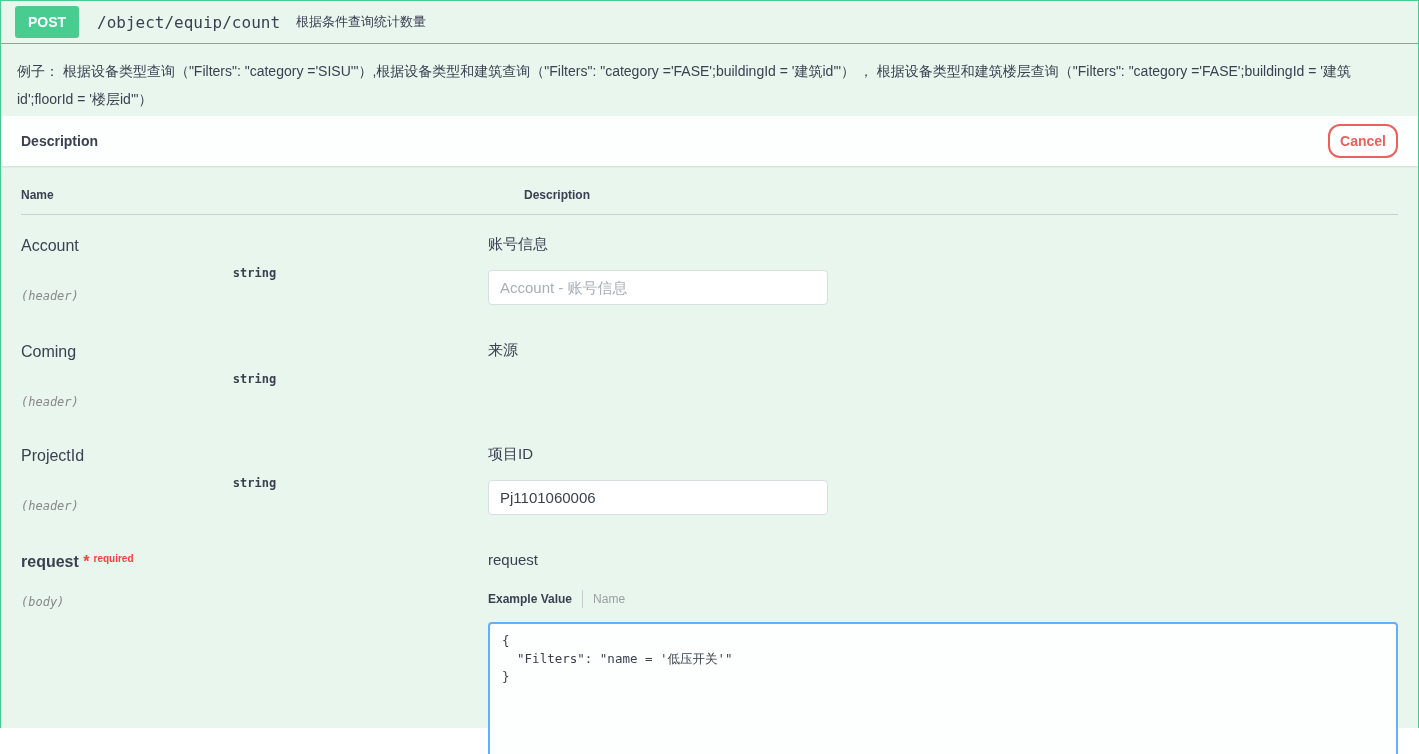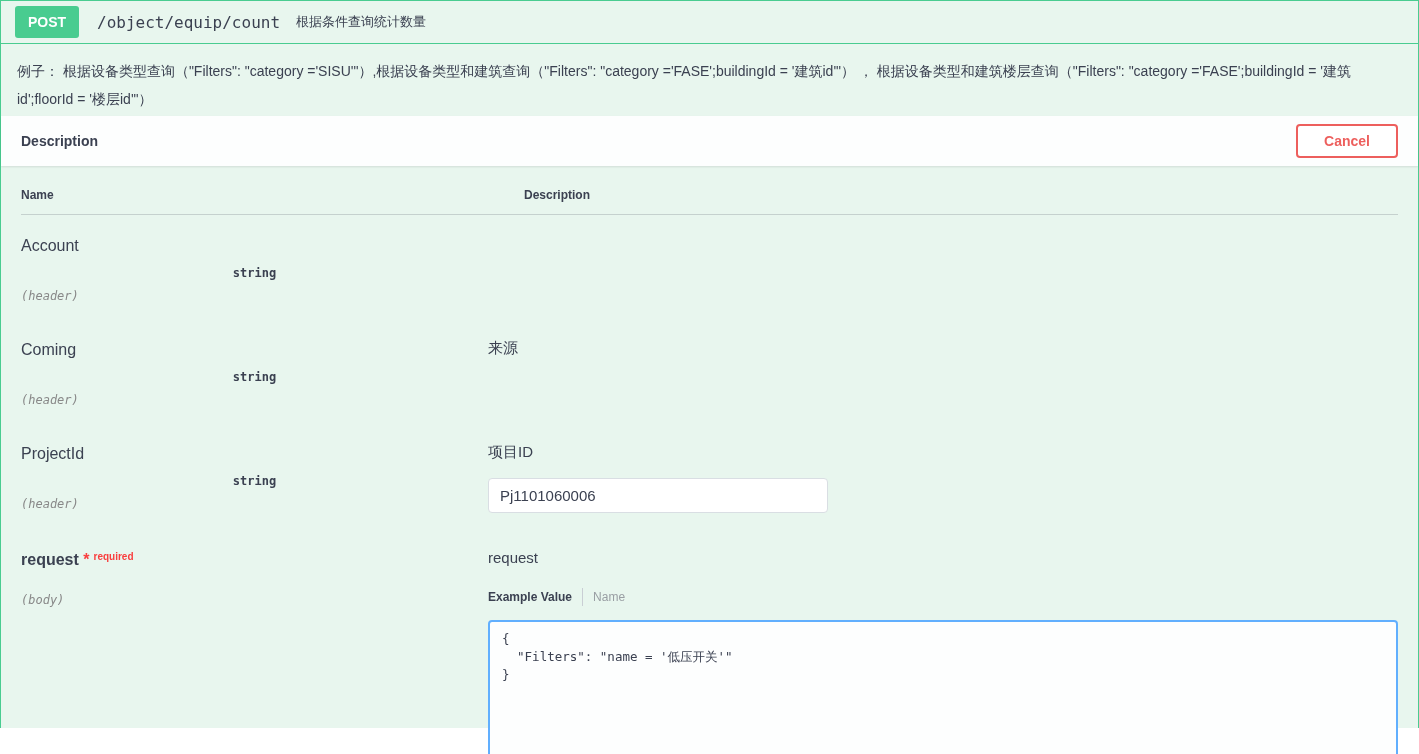--- a/index.html
+++ b/index.html
@@ -42,21 +42,21 @@
   .section-header {
     height:50px; background:rgba(255,255,255,.9);
     box-shadow:0 1px 2px rgba(0,0,0,.1);
     display:flex; align-items:center; justify-content:space-between;
     padding:0 20px;
   }
   .section-title { font-size:14px; font-weight:bold; color:#3b4151; }
   .cancel-btn {
     background:#fff; border:2px solid var(--cancel_red,#ed5f5d);
     color:var(--cancel_red,#ed5f5d); font-weight:bold; font-size:14px;
-    padding:7px 26px; border-radius:4px; cursor:pointer;
+    padding:7px 10px; border-radius:12px; cursor:pointer;
     font-family:"Liberation Sans","DejaVu Sans",sans-serif;
   }
 
   
   .table-container { padding:0 20px 20px 20px; }
   .thead {
     display:grid; grid-template-columns:467px 1fr;
     padding:22px 0 12px 0;
     border-bottom:1px solid rgba(59,65,81,.2);
     gap:36px;
@@ -127,20 +127,24 @@
       <span class="th">Name</span>
       <span class="th">Description</span>
     </div>
 
     <div class="row">
       <div class="name-cell">
         <div class="pname">Account</div>
         <div class="ptype">string</div>
         <div class="pin">(header)</div>
       </div>
+      <div class="desc-cell">
+        <div class="desc-label">账号信息</div>
+        <input class="param-input" type="text" placeholder="Account - 账号信息" style="">
+      </div>
     </div>
 
     <div class="row">
       <div class="name-cell">
         <div class="pname">Coming</div>
         <div class="ptype">string</div>
         <div class="pin">(header)</div>
       </div>
       <div class="desc-cell">
         <div class="desc-label">来源</div>

